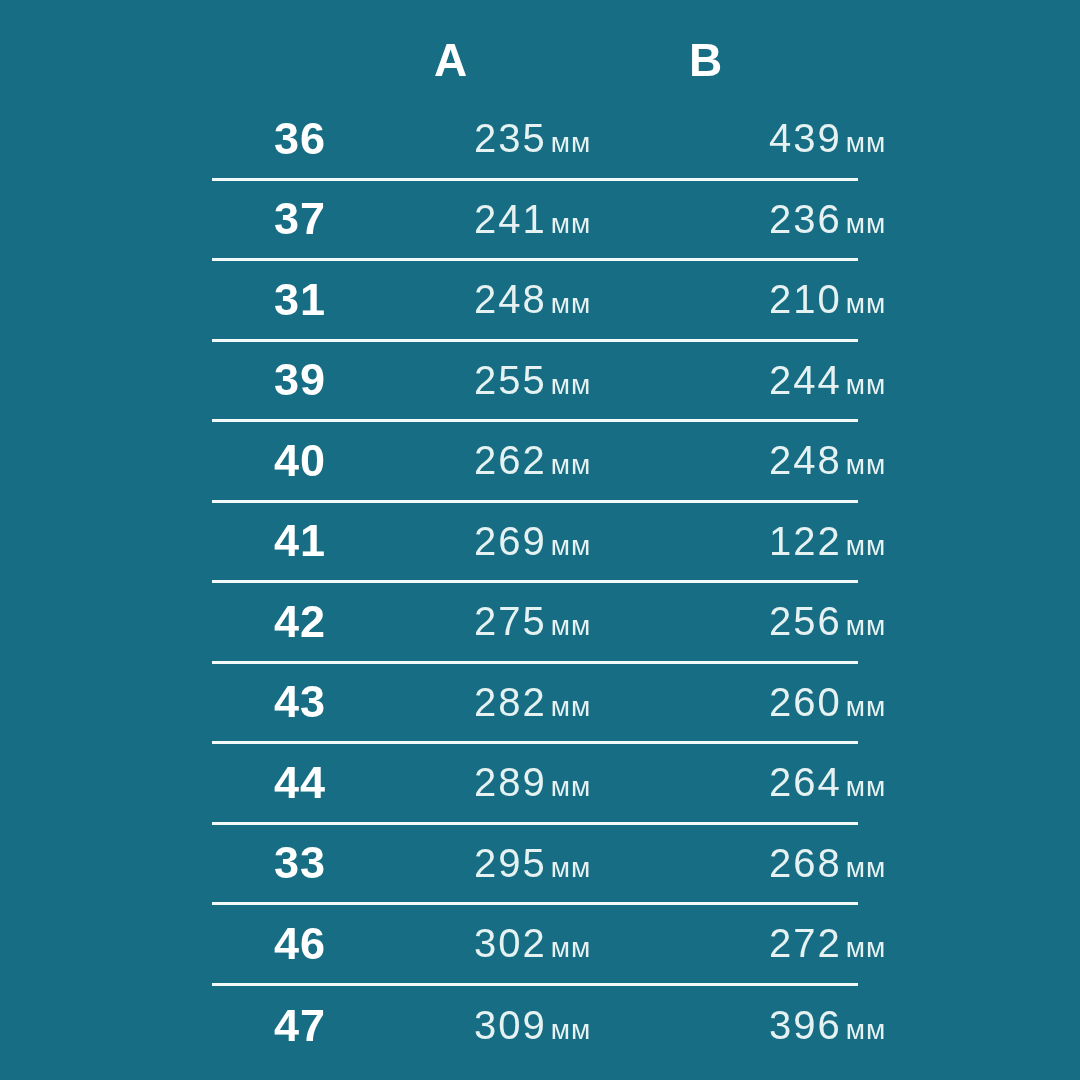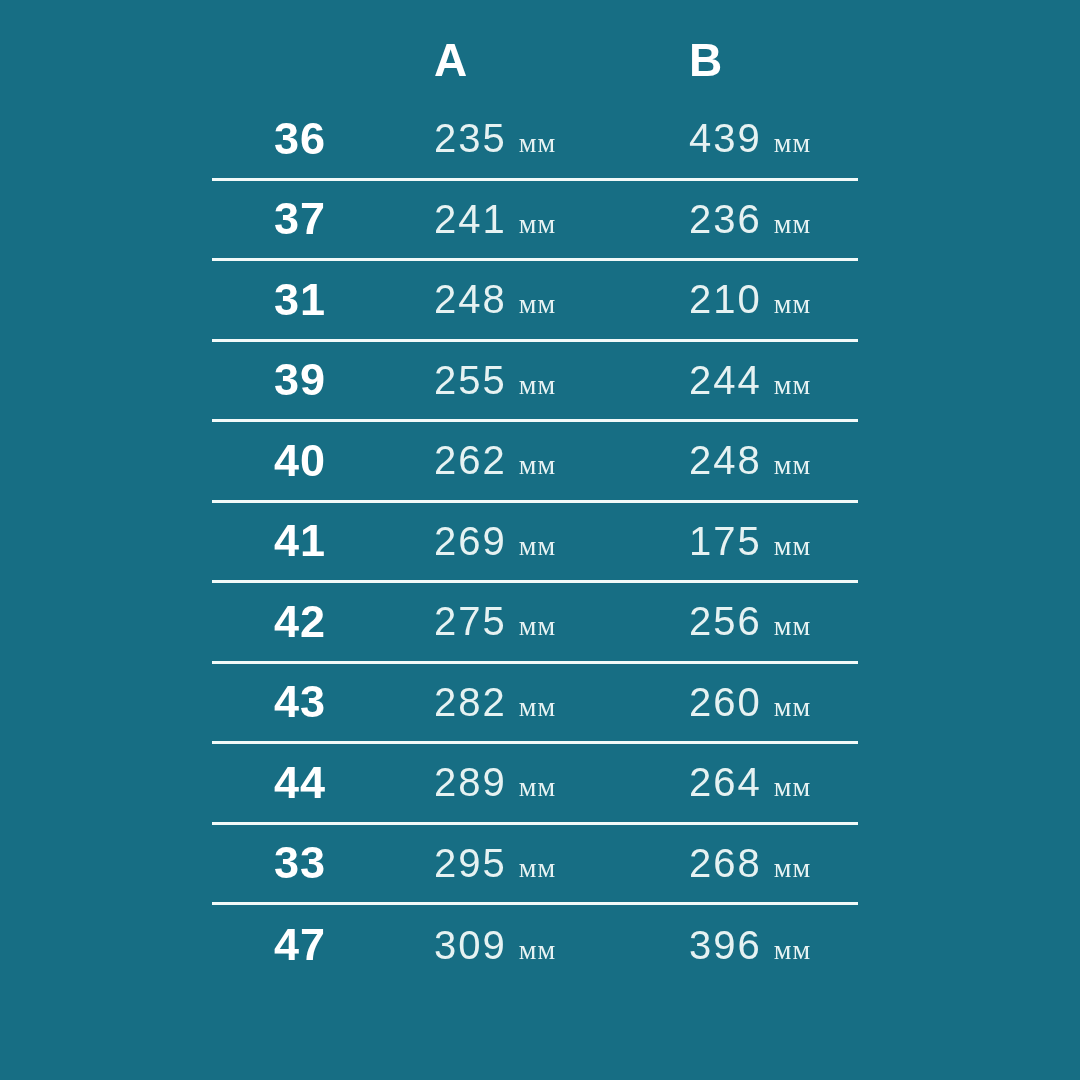--- a/index.html
+++ b/index.html
@@ -21,20 +21,21 @@
     display: grid;
     grid-template-columns: 176px 255px 215px;
     align-items: center;
   }
 
   .header-row { height: 80px; }
 
   .data-row {
     height: 80.5px;
     border-bottom: 3px solid #f2faf9;
+    gap: 40px;
   }
   .data-row:last-child { border-bottom: none; }
 
   .col-header {
     padding-left: 46px;
     font-size: 46px;
     font-weight: 700;
     color: #ffffff;
     letter-spacing: 1px;
   }
@@ -51,23 +52,22 @@
     padding-left: 46px;
     font-size: 40px;
     font-weight: 300;
     color: #e6f2f2;
     letter-spacing: 2px;
     white-space: nowrap;
   }
 
   .unit {
     font-size: 28px;
-    margin-left: 12px;
+    margin-left: 4px;
     letter-spacing: 1px;
-    font-family: Liberation Serif, serif;
   }
 </style>
 </head>
 <body>
 
 <div class="size-table">
   <div class="grid-row header-row">
     <div class="size-cell"></div>
     <div class="col-header">A</div>
     <div class="col-header">B</div>
@@ -99,21 +99,21 @@
 
   <div class="grid-row data-row">
     <div class="size-cell">40</div>
     <div class="value-cell"><span>262</span><span class="unit">мм</span></div>
     <div class="value-cell"><span>248</span><span class="unit">мм</span></div>
   </div>
 
   <div class="grid-row data-row">
     <div class="size-cell">41</div>
     <div class="value-cell"><span>269</span><span class="unit">мм</span></div>
-    <div class="value-cell"><span>175</span><span class="unit">мм</span></div>
+    <div class="value-cell"><span>122</span><span class="unit">мм</span></div>
   </div>
 
   <div class="grid-row data-row">
     <div class="size-cell">42</div>
     <div class="value-cell"><span>275</span><span class="unit">мм</span></div>
     <div class="value-cell"><span>256</span><span class="unit">мм</span></div>
   </div>
 
   <div class="grid-row data-row">
     <div class="size-cell">43</div>
@@ -126,20 +126,25 @@
     <div class="value-cell"><span>289</span><span class="unit">мм</span></div>
     <div class="value-cell"><span>264</span><span class="unit">мм</span></div>
   </div>
 
   <div class="grid-row data-row">
     <div class="size-cell">33</div>
     <div class="value-cell"><span>295</span><span class="unit">мм</span></div>
     <div class="value-cell"><span>268</span><span class="unit">мм</span></div>
   </div>
 
+  <div class="grid-row data-row">
+    <div class="size-cell">46</div>
+    <div class="value-cell"><span>302</span><span class="unit">мм</span></div>
+    <div class="value-cell"><span>272</span><span class="unit">мм</span></div>
+  </div>
 
   <div class="grid-row data-row">
     <div class="size-cell">47</div>
     <div class="value-cell"><span>309</span><span class="unit">мм</span></div>
     <div class="value-cell"><span>396</span><span class="unit">мм</span></div>
   </div>
 </div>
 </div>
 
 </body></html>

